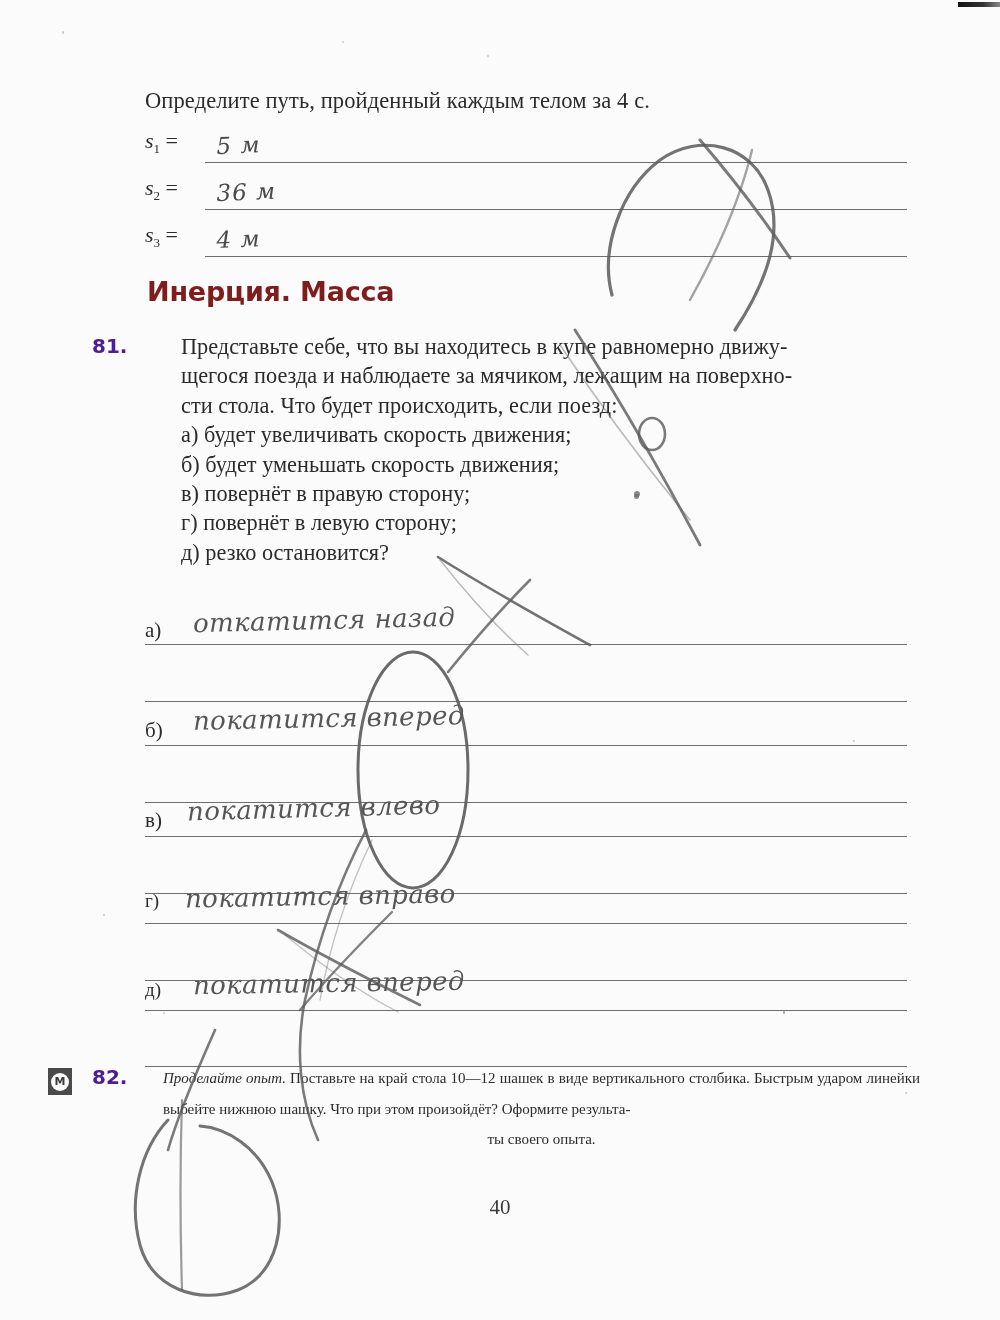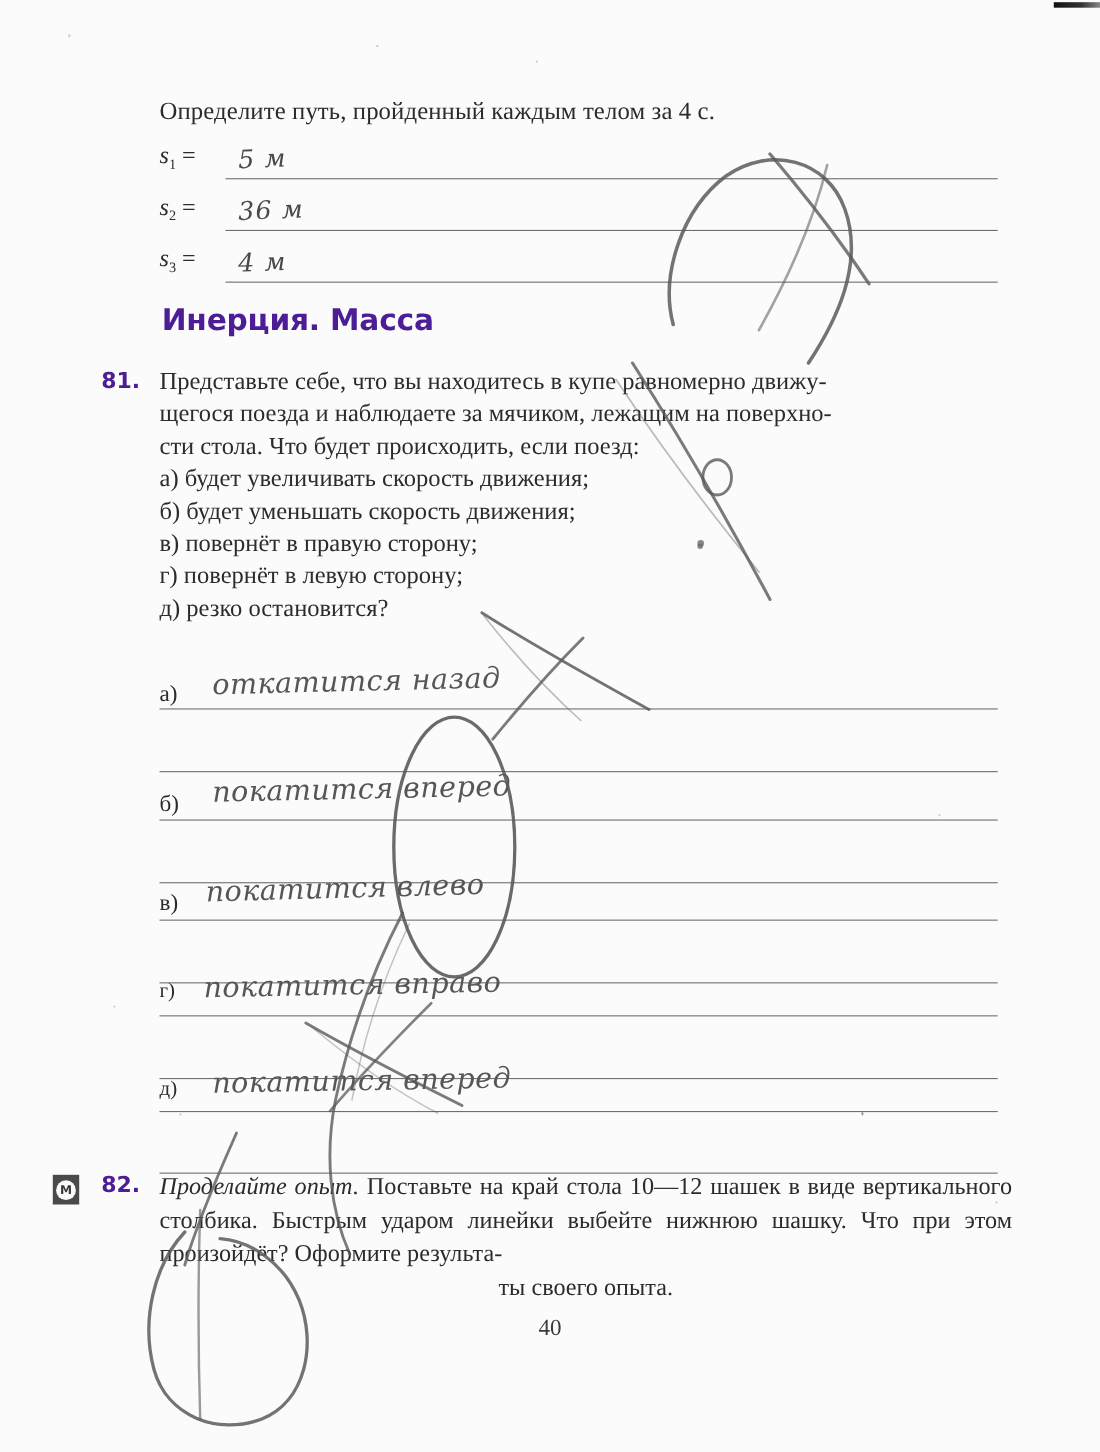--- a/index.html
+++ b/index.html
@@ -43,33 +43,33 @@
     position:absolute;left:72px;bottom:10px;
     font-family:"DejaVu Serif",serif;font-style:italic;
     font-size:23px;color:#4a4a4a;letter-spacing:1px;
     transform:rotate(-2.2deg);transform-origin:left bottom;
   }
 
   
   .section-heading{
     position:absolute;left:147px;top:276px;
     font-family:"DejaVu Sans","Liberation Sans",sans-serif;
-    font-weight:bold;font-size:27px;color:#4c1d95;
+    font-weight:bold;font-size:27px;color:#7f1d1d;
     letter-spacing:-.2px;
   }
 
   
   .task81{position:absolute;left:92px;top:332px;width:828px;}
   .task-num{
     position:absolute;left:0;top:2px;
     font-family:"DejaVu Sans","Liberation Sans",sans-serif;
     font-weight:bold;font-size:20px;color:#4c1d95;
   }
   .task-body{margin-left:53px;}
-  .tl{font-size:22.3px;line-height:29.4px;white-space:pre;}
+  .tl{font-size:22.3px;line-height:29.4px;white-space:pre;margin-left:36px;}
 
   
   .answers{position:absolute;left:145px;top:600px;width:762px;}
   .aline{
     position:absolute;left:0;width:762px;height:0;
     border-bottom:1.25px solid #6f6f6f;
   }
   .alabel{
     position:absolute;left:0;font-size:21px;
   }
@@ -85,21 +85,21 @@
   .badge{
     position:absolute;left:-44px;top:5px;width:24px;height:27px;
     background:#4a4a4a;display:flex;align-items:center;justify-content:center;
   }
   .badge .disc{
     width:18px;height:18px;border-radius:50%;background:#fafafa;
     display:flex;align-items:center;justify-content:center;
     font-family:"DejaVu Sans","Liberation Sans",sans-serif;
     font-weight:bold;font-size:11px;color:#3a3a3a;line-height:1;
   }
-  .t82body{margin-left:53px;font-size:22px;line-height:30.5px;}
+  .t82body{margin-left:71px;font-size:15px;line-height:30.5px;}
   .t82body p{margin:0;text-align:justify;}
   .t82body p.last{text-align:center;}
   .ital{font-style:italic;}
 
   
   .pagenum{
     position:absolute;left:0;right:0;top:1195px;text-align:center;
     font-size:21px;color:#3b3b3b;
   }
 

